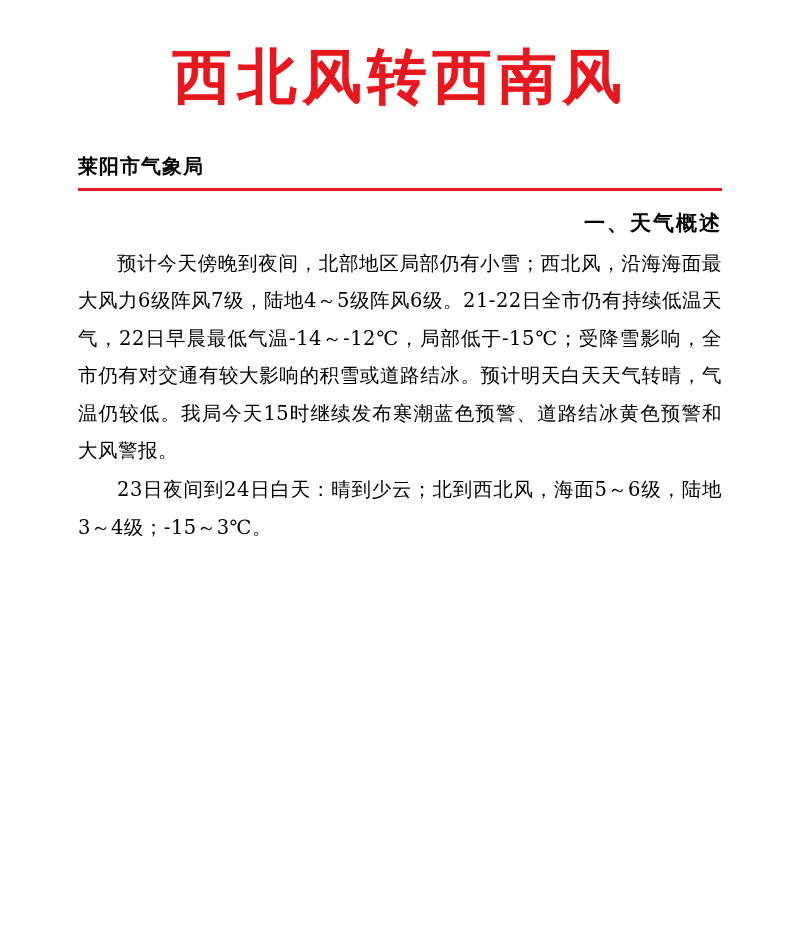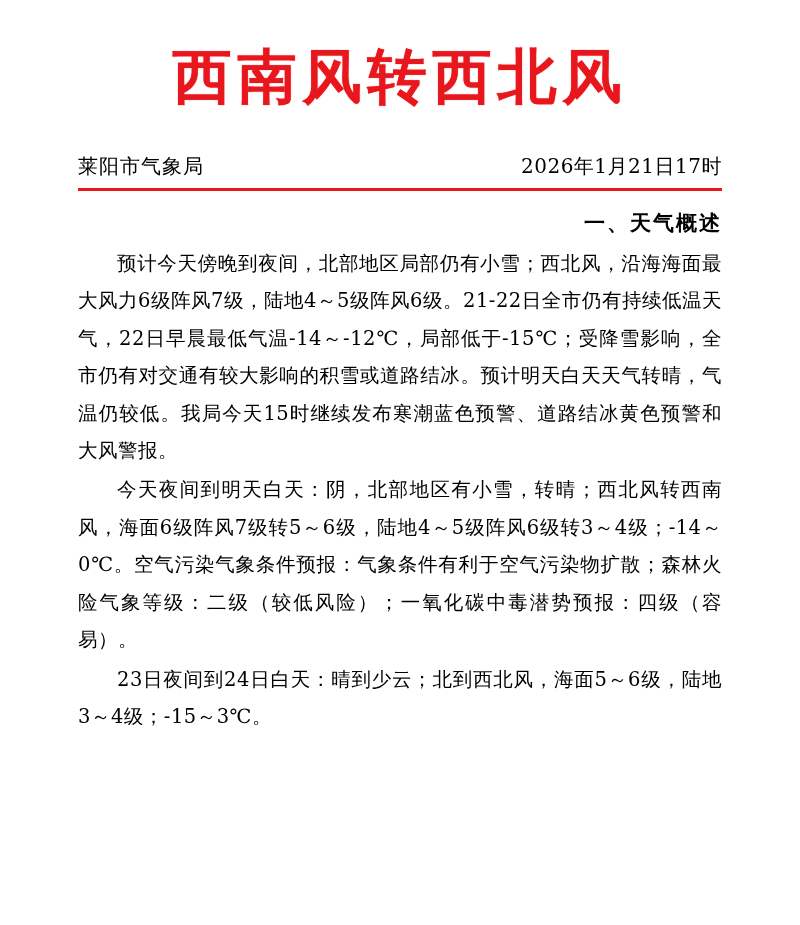--- a/index.html
+++ b/index.html
@@ -28,24 +28,23 @@
     font-weight: bold;
     font-size: 59px;
     letter-spacing: 6px;
     line-height: 1.2;
     padding-top: 42px;
     margin: 0;
     text-shadow: 0 0 1px #e8161d;
   }
   .meta-row {
     display: flex;
-    justify-content: space-between;
     align-items: baseline;
     margin-top: 40px;
-    font-weight: normal;
+    font-weight: bold;
     font-size: 20px;
     letter-spacing: 1px;
   }
   .meta-left {
     font-size: 20px;
   }
   .meta-right {
     font-size: 20px;
     letter-spacing: 0.5px;
   }
@@ -72,31 +71,29 @@
     text-indent: 2em;
     margin: 0 0 2px 0;
     letter-spacing: 0.5px;
   }
 </style>
 </head>
 <body>
 
 <div class="page">
 
-  <h1 class="doc-title">西南风转西北风</h1>
+  <h1 class="doc-title">西北风转西南风</h1>
 
   <div class="meta-row">
     <div class="meta-left">莱阳市气象局</div>
-    <div class="meta-right">2026年1月21日17时</div>
   </div>
 
   <hr class="red-rule">
 
   <div class="content">
 
     <h2 class="section-head">一、天气概述</h2>
     <p class="para">预计今天傍晚到夜间，北部地区局部仍有小雪；西北风，沿海海面最大风力6级阵风7级，陆地4～5级阵风6级。21-22日全市仍有持续低温天气，22日早晨最低气温-14～-12℃，局部低于-15℃；受降雪影响，全市仍有对交通有较大影响的积雪或道路结冰。预计明天白天天气转晴，气温仍较低。我局今天15时继续发布寒潮蓝色预警、道路结冰黄色预警和大风警报。</p>
 
-    <p class="para">今天夜间到明天白天：阴，北部地区有小雪，转晴；西北风转西南风，海面6级阵风7级转5～6级，陆地4～5级阵风6级转3～4级；-14～0℃。空气污染气象条件预报：气象条件有利于空气污染物扩散；森林火险气象等级：二级（较低风险）；一氧化碳中毒潜势预报：四级（容易）。</p>
     <p class="para">23日夜间到24日白天：晴到少云；北到西北风，海面5～6级，陆地3～4级；-15～3℃。</p>
 
   </div>
 </div>
 
 </body></html>

